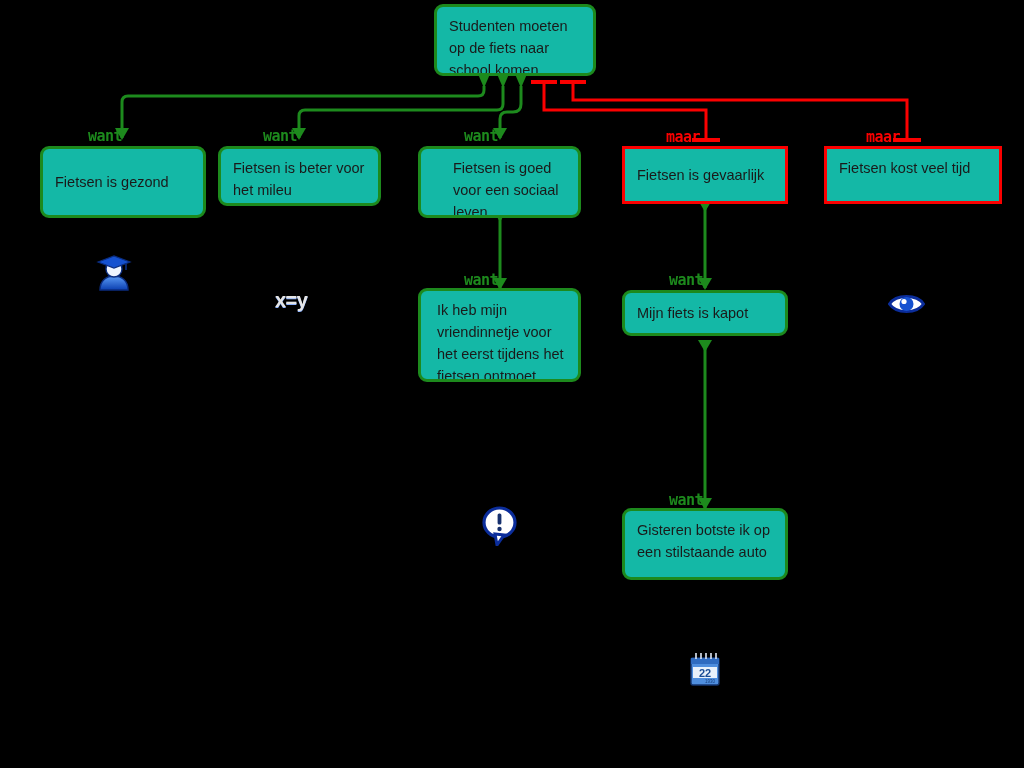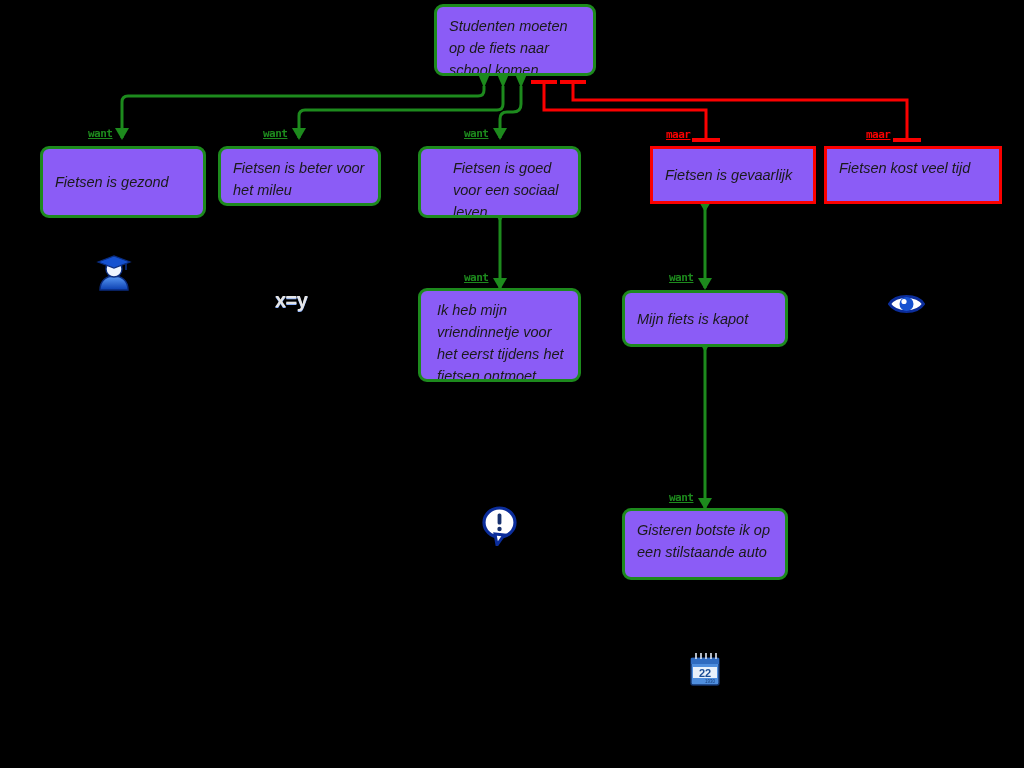--- a/index.html
+++ b/index.html
@@ -19,49 +19,47 @@
     position: absolute;
     left: 0;
     top: 0;
     width: 1024px;
     height: 768px;
     pointer-events: none;
   }
   .node {
     position: absolute;
     box-sizing: border-box;
-    background: #8b5cf6;
+    background: #14b8a6;
     color: #1a1a1a;
     font-size: 14.5px;
     line-height: 22px;
     padding: 8px 12px;
     white-space: pre-line;
     overflow: hidden;
-    font-style: italic;
   }
   .node.pro {
     border: 3px solid #1d8a1d;
     border-radius: 9px;
   }
   .node.con {
     border: 3px solid #fb0000;
     border-radius: 0px;
   }
   .node.vcenter {
     display: flex;
     align-items: center;
   }
   .edge-label {
     position: absolute;
-    font-size: 11px;
+    font-size: 15px;
     font-weight: bold;
     font-family: "DejaVu Sans Mono", monospace;
     letter-spacing: -0.5px;
     white-space: nowrap;
-    text-decoration: underline;
   }
   .edge-label.pro { color: #1d8a1d; }
   .edge-label.con { color: #fb0000; }
   .icon {
     position: absolute;
   }
   .icon-text {
     position: absolute;
     font-weight: bold;
     font-family: "Liberation Sans", sans-serif;
@@ -136,27 +134,27 @@
   <div class="edge-label pro" style="left:669px; top:491px;">want</div>
 
   <div class="node pro" style="left:434px; top:4px; width:162px; height:72px;">Studenten moeten op de fiets naar school komen</div>
 
   <div class="node pro vcenter" style="left:40px; top:146px; width:166px; height:72px;">Fietsen is gezond</div>
 
   <div class="node pro" style="left:218px; top:146px; width:163px; height:60px;">Fietsen is beter voor het mileu</div>
 
   <div class="node pro" style="left:418px; top:146px; width:163px; height:72px;padding-left:32px;">Fietsen is goed voor een sociaal leven</div>
 
-  <div class="node con vcenter" style="left:650px; top:146px; width:166px; height:58px;">Fietsen is gevaarlijk</div>
+  <div class="node con vcenter" style="left:622px; top:146px; width:166px; height:58px;">Fietsen is gevaarlijk</div>
 
   <div class="node con" style="left:824px; top:146px; width:178px; height:58px;">Fietsen kost veel tijd</div>
 
   <div class="node pro" style="left:418px; top:288px; width:163px; height:94px;padding-left:16px;">Ik heb mijn vriendinnetje voor het eerst tijdens het fietsen ontmoet</div>
 
-  <div class="node pro vcenter" style="left:622px; top:290px; width:166px; height:57px;text-align:right;">Mijn fiets is kapot</div>
+  <div class="node pro vcenter" style="left:622px; top:290px; width:166px; height:46px;text-align:right;">Mijn fiets is kapot</div>
 
   <div class="node pro" style="left:622px; top:508px; width:166px; height:72px;">Gisteren botste ik op een stilstaande auto</div>
 
   <svg class="icon" style="left:96px; top:253px;" width="36" height="38" viewBox="0 0 36 38">
     <defs>
       <linearGradient id="gBlue" x1="0" y1="0" x2="0" y2="1">
         <stop offset="0" stop-color="#5b9bf5"></stop>
         <stop offset="1" stop-color="#0b3fb0"></stop>
       </linearGradient>
     </defs>

